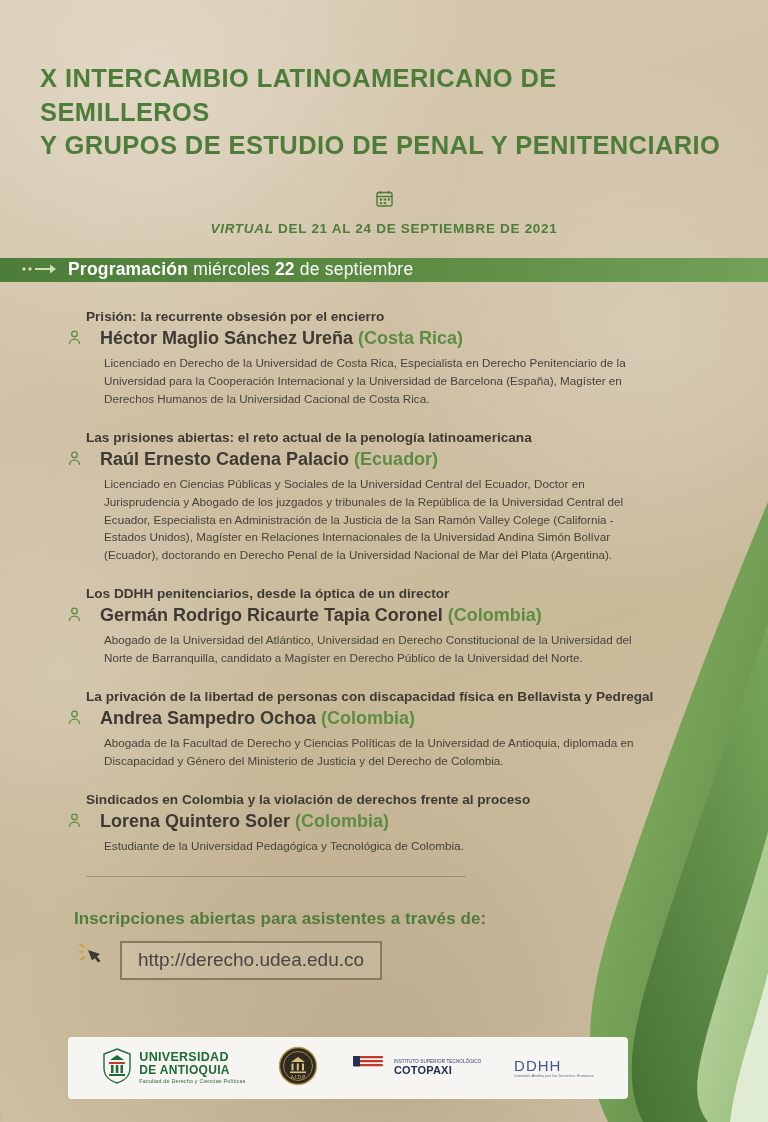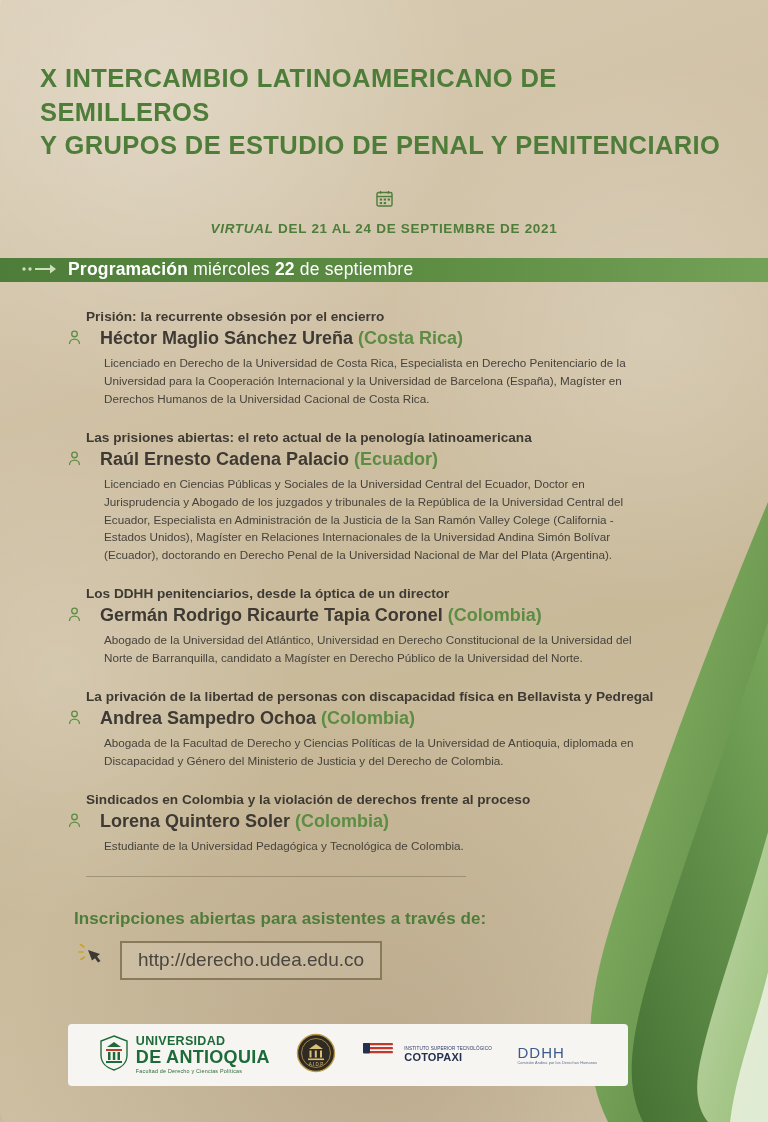--- a/index.html
+++ b/index.html
@@ -167,34 +167,34 @@
     padding: 6px 16px 7px 16px;
     font-size: 19px;
     color: #4a463f;
     background: rgba(255,255,255,0.10);
   }
 
   
   .logos {
     position: absolute;
     left: 68px;
-    bottom: 36px;
+    bottom: 23px;
     width: 560px;
     height: 62px;
     background: #f7f5f1;
     border-radius: 4px;
     display: flex;
     align-items: center;
     justify-content: space-around;
     padding: 0 18px;
   }
   .logo { display: flex; align-items: center; gap: 7px; }
   .logo-txt { line-height: 1.05; }
   .udea-l1 { font-size: 12.5px; font-weight: bold; color: #1e6b3a; letter-spacing: .3px;}
-  .udea-l2 { font-size: 18px; font-weight: bold; color: #1e6b3a; letter-spacing: .3px;}
+  .udea-l2 { font-size: 12px; font-weight: bold; color: #1e6b3a; letter-spacing: .3px;}
   .udea-l3 { font-size: 5.4px; color: #2b6a3c; margin-top: 2px; letter-spacing: .2px;}
   .cotopaxi-l1 { font-size: 4.6px; color: #2b3a6a; letter-spacing: .1px;}
   .cotopaxi-l2 { font-size: 11px; font-weight: bold; color: #23304f; letter-spacing: .2px;}
   .cadh-l1 { font-size: 15px; color: #3e5a8c; letter-spacing: 1px;}
   .cadh-l2 { font-size: 3.8px; color: #5a6a8c; letter-spacing: .1px;}
 </style>
 </head>
 <body>
 
 <div class="poster">

